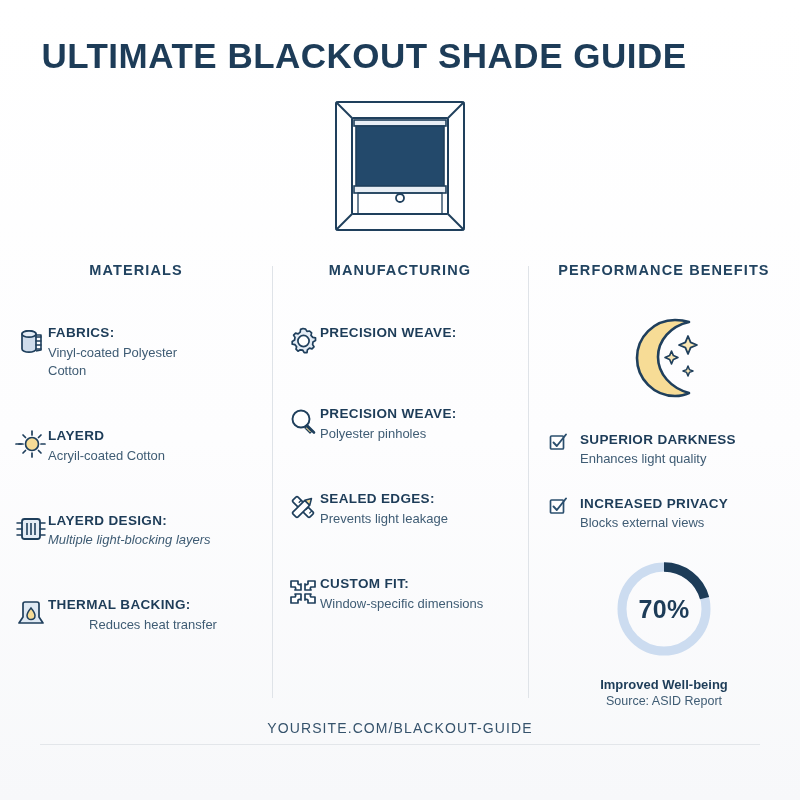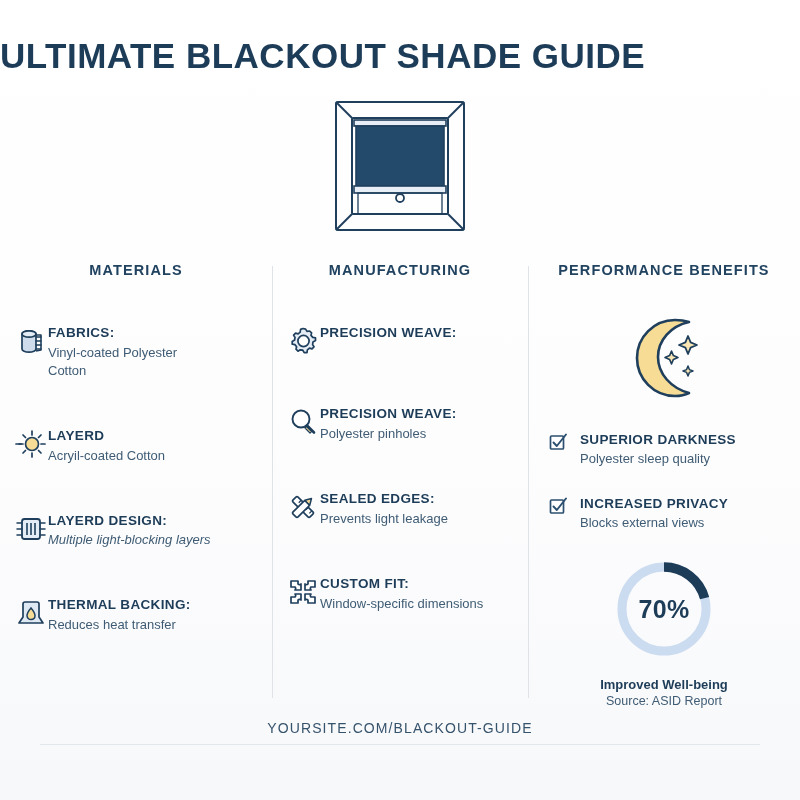--- a/index.html
+++ b/index.html
@@ -19,21 +19,21 @@
     height: 800px;
     background: linear-gradient(180deg, #ffffff 0%, #fdfdfe 55%, #f7f8fa 100%);
   }
 
   
   .title {
     position: absolute;
     top: 36px;
     left: 0;
     width: 728px;
-    text-align: left;
+    text-align: center;
     font-size: 35px;
     font-weight: bold;
     letter-spacing: 0.5px;
     color: #1d3c58;
     font-family: "Liberation Sans", sans-serif;
   }
 
   
   .hero {
     position: absolute;
@@ -303,21 +303,21 @@
 
         <div class="item">
           <span class="icon">
             <svg viewBox="0 0 34 34" xmlns="http://www.w3.org/2000/svg">
               <path d="M9 8 A2 2 0 0 1 11 6 L23 6 A2 2 0 0 1 25 8 L25 21 L29 27 L5 27 L9 21 Z" fill="#dfe9f3" stroke="#1f3f5c" stroke-width="1.7" stroke-linejoin="round"></path>
               <path d="M17 12 C19.5 15 21 17.5 21 19.6 C21 22 19.2 23.6 17 23.6 C14.8 23.6 13 22 13 19.6 C13 17.5 14.5 15 17 12 Z" fill="#f7dc96" stroke="#1f3f5c" stroke-width="1.5"></path>
             </svg>
           </span>
           <span class="txt">
             <span class="item-title">THERMAL BACKING:</span>
-            <span class="item-sub" style="display:block;">Reduces heat transfer</span>
+            <span class="item-sub" style="display:block;text-align:center;">Reduces heat transfer</span>
           </span>
         </div>
 
       </div>
     </div>
 
     <div class="column manufacturing">
       <div class="col-head">MANUFACTURING</div>
       <div class="items">
 
@@ -401,21 +401,21 @@
 
       <div class="benefit">
         <span class="icon">
           <svg viewBox="0 0 20 20" xmlns="http://www.w3.org/2000/svg">
             <rect x="2.5" y="4" width="13" height="13" rx="1" fill="#ffffff" stroke="#2b4f6e" stroke-width="1.7"></rect>
             <path d="M5.5 10.5 L8.8 14 L18 2.5" fill="none" stroke="#2b4f6e" stroke-width="1.9" stroke-linecap="round" stroke-linejoin="round"></path>
           </svg>
         </span>
         <span class="txt">
           <span class="benefit-title">SUPERIOR DARKNESS</span>
-          <span class="benefit-sub" style="display:block;">Polyester sleep quality</span>
+          <span class="benefit-sub" style="display:block;">Enhances light quality</span>
         </span>
       </div>
 
       <div class="benefit">
         <span class="icon">
           <svg viewBox="0 0 20 20" xmlns="http://www.w3.org/2000/svg">
             <rect x="2.5" y="4" width="13" height="13" rx="1" fill="#ffffff" stroke="#2b4f6e" stroke-width="1.7"></rect>
             <path d="M5.5 10.5 L8.8 14 L18 2.5" fill="none" stroke="#2b4f6e" stroke-width="1.9" stroke-linecap="round" stroke-linejoin="round"></path>
           </svg>
         </span>

